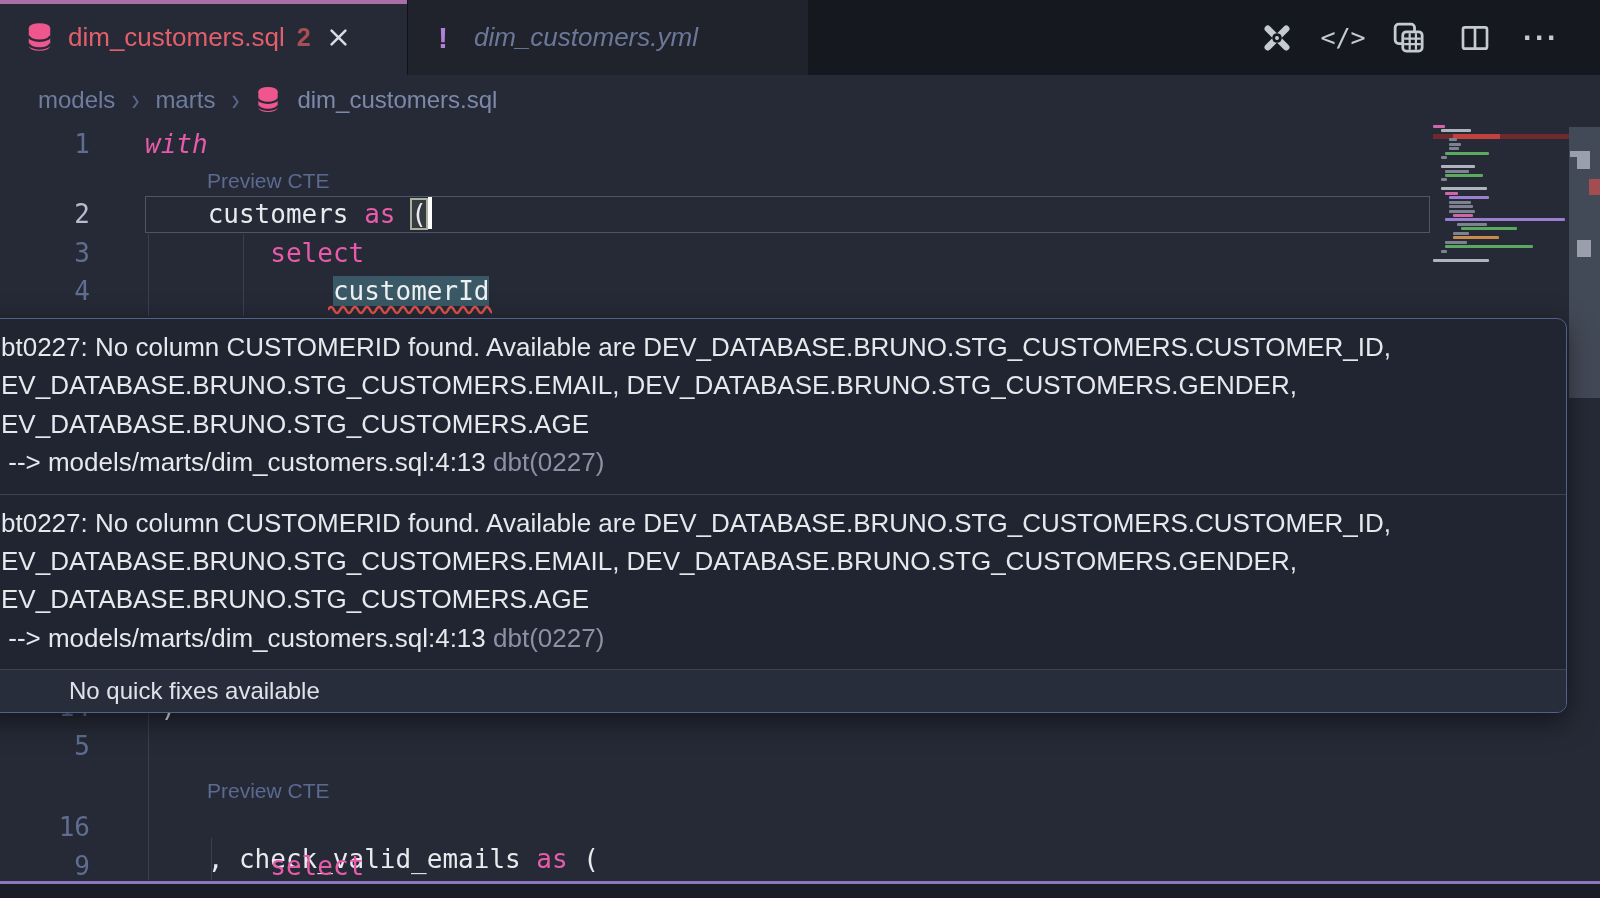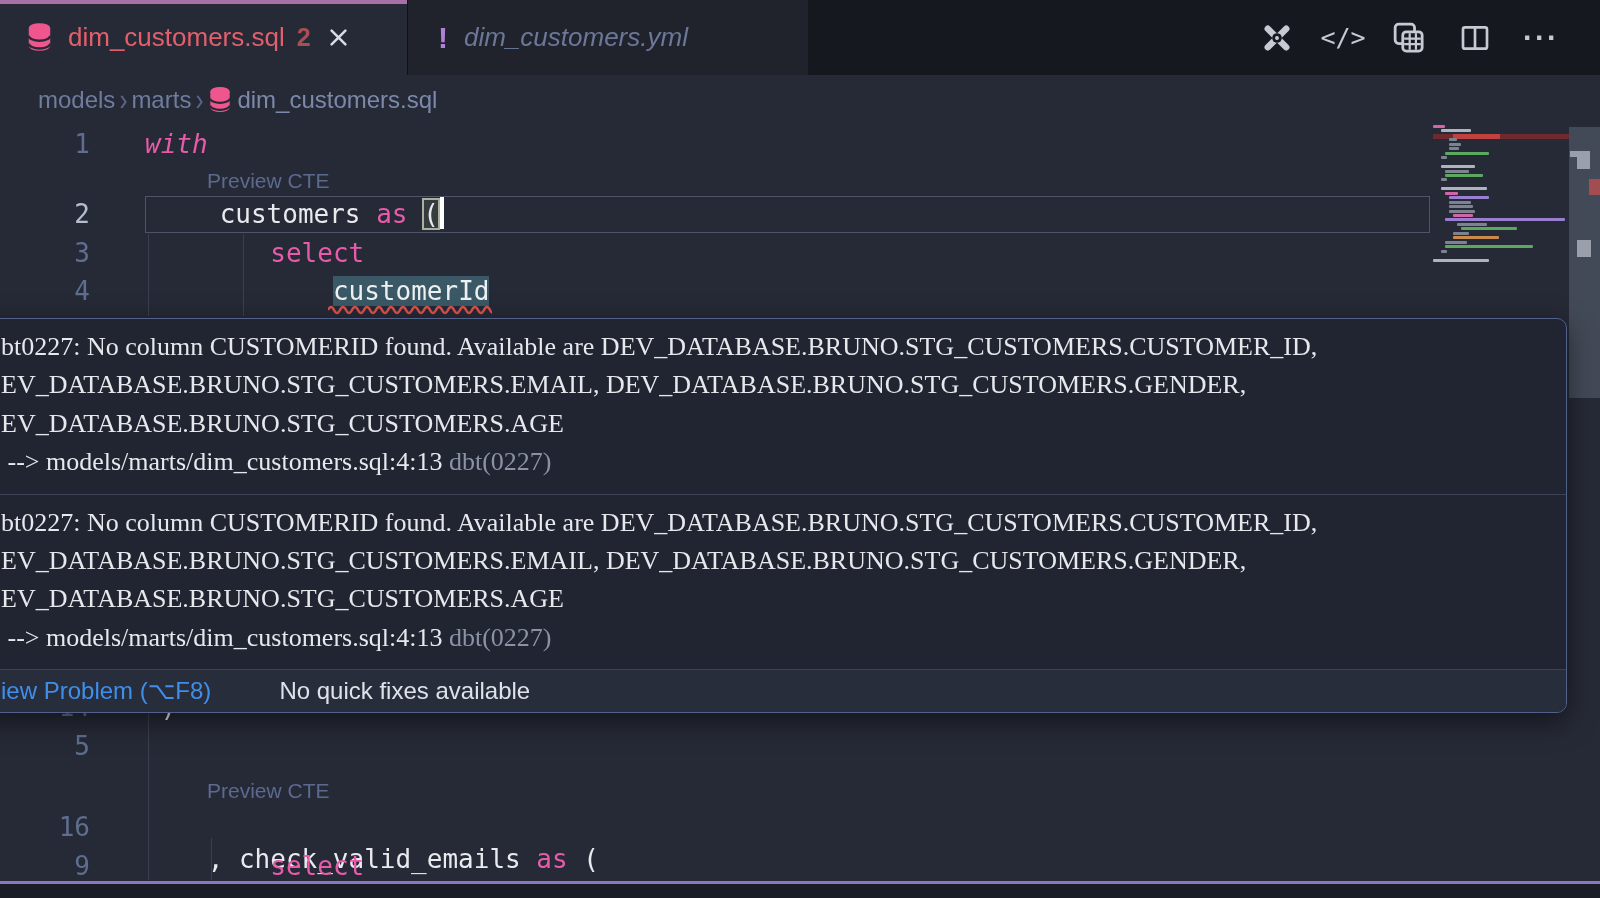--- a/index.html
+++ b/index.html
@@ -9,30 +9,30 @@
   .tabbar{position:absolute;left:0;top:0;width:1600px;height:75px;background:var(--tabbar_bg);}
   .tab{position:absolute;top:0;height:75px;display:flex;align-items:center;box-sizing:border-box;}
   .tab.active{left:0;width:408px;background:var(--tab_active_bg);border-right:1px solid #101217;}
   .tab.active .accent{position:absolute;left:0;top:0;width:100%;height:4px;background:var(--accent_purple);}
   .tab.preview{left:408px;width:400px;background:var(--tab_preview_bg);}
   .tab-label{font-size:26px;white-space:pre;}
   .tab.active .tab-label{color:var(--tab_error_fg);margin-left:14px;}
   .tab-badge{color:var(--badge_fg);font-size:25px;margin-left:12px;font-weight:bold;}
   .tab-close{margin-left:16px;display:flex;align-items:center;cursor:pointer;}
   .excl{color:var(--yml_icon);font-weight:bold;font-size:30px;margin-left:30px;}
-  .tab.preview .tab-label{color:var(--tab_preview_fg);font-style:italic;margin-left:16px;}
+  .tab.preview .tab-label{color:var(--tab_preview_fg);font-style:italic;margin-left:26px;}
   .dbicon{display:flex;align-items:center;}
   .tab .dbicon{margin-left:25px;}
   .actions{position:absolute;right:40px;top:0;height:75px;display:flex;align-items:center;gap:28px;}
   .act{display:flex;align-items:center;justify-content:center;width:38px;height:38px;color:var(--icon_fg);}
   .act.codetxt{font-family:"DejaVu Sans Mono",monospace;font-size:25px;}
   .act.more{font-size:30px;font-weight:bold;letter-spacing:2px;}
   
   .breadcrumbs{position:absolute;left:38px;top:75px;height:50px;display:flex;align-items:center;
-               font-size:24px;color:var(--breadcrumb_fg);gap:4px;justify-content:flex-end;}
+               font-size:24px;color:var(--breadcrumb_fg);gap:16px;justify-content:flex-end;}
   .crumb-sep{font-size:24px;color:#59658a;transform:scaleY(1.3);}
   .crumb-file{color:#7c89ab;}
   
   .editor{position:absolute;left:0;top:0;width:1600px;height:881px;overflow:hidden;}
   .gutter-num{position:absolute;left:30px;width:60px;text-align:right;
               font-family:"DejaVu Sans Mono",monospace;font-size:26px;line-height:38px;height:38px;
               color:var(--gutter_fg);}
   .gutter-num.active{color:var(--gutter_active_fg);}
   .code-line{position:absolute;font-family:"DejaVu Sans Mono",monospace;font-size:26px;
              line-height:38px;height:38px;white-space:pre;color:var(--identifier);}
@@ -50,21 +50,21 @@
   .mm-row{position:absolute;height:3px;border-radius:1px;}
   .mm-red{position:absolute;left:0;width:136px;height:5px;background:var(--minimap_red);}
   .mm-red-core{position:absolute;width:47px;height:5px;background:var(--minimap_red_core);}
   .scroll-thumb{position:absolute;background:var(--scrollbar_thumb);}
   .ruler-mark{position:absolute;}
   
   .hover{position:absolute;left:-20px;top:318px;width:1587px;background:var(--hover_bg);
          border:1.5px solid var(--hover_border);border-radius:0 10px 10px 0;box-sizing:border-box;
          box-shadow:0 8px 28px rgba(0,0,0,.5);z-index:5;}
   .hover-block{padding:9px 20px 12px 20px;}
-  .hover-line{font-family:Liberation Serif, serif;font-size:26px;line-height:38.4px;
+  .hover-line{font-family:Liberation Sans, sans-serif;font-size:26px;line-height:38.4px;
               white-space:pre;color:var(--hover_fg);}
   .hover-src{color:var(--hover_dim_fg);}
   .hover-divider{height:1px;background:var(--divider);}
   .hover-status{height:42px;background:var(--statusbar_bg);border-top:1px solid var(--divider);
                 border-radius:0 0 9px 0;display:flex;align-items:center;padding-left:20px;}
   .view-problem{color:var(--link_blue);font-size:24px;cursor:pointer;white-space:pre;}
   .no-fixes{color:var(--fixes_fg);font-size:24px;margin-left:68px;white-space:pre;}
   
   .bottom-line{position:absolute;left:0;top:881px;width:1600px;height:3px;background:var(--bottom_line);z-index:6;}
   .bottom-strip{position:absolute;left:0;top:884px;width:1600px;height:14px;background:#1a1d25;z-index:6;}
@@ -78,21 +78,21 @@
   <div class="editor" id="editor">
       <div class="active-line-box" style="left: 145px; top: 196px; width: 1285px; height: 37px;"></div>
       <div class="indent-guide" style="left: 148px; top: 234px; height: 82px;"></div>
       <div class="indent-guide" style="left: 243px; top: 234px; height: 82px;"></div>
       <div class="indent-guide" style="left: 148px; top: 700px; height: 180px;"></div>
       <div class="indent-guide" style="left: 211px; top: 838px; height: 42px;"></div>
       <div class="gutter-num" style="top: 125px;">1</div>
       <div class="code-line" style="left: 145px; top: 125px; font-style: italic;"><span class="tok-kw">with</span></div>
       <div class="codelens" style="left: 207px; top: 166px;">Preview CTE</div>
       <div class="gutter-num active" style="top: 195px;">2</div>
-      <div class="code-line" style="left: 207.64px; top: 195px; margin-left: 12px;"><span class="tok-id">customers </span><span class="tok-kw">as</span><span class="tok-id"> </span><span class="tok-bracket">(</span><span class="cursor"></span></div>
+      <div class="code-line" style="left: 207.64px; top: 195px;"><span class="tok-id">customers </span><span class="tok-kw">as</span><span class="tok-id"> </span><span class="tok-bracket">(</span><span class="cursor"></span></div>
       <div class="gutter-num" style="top: 234px;">3</div>
       <div class="code-line" style="left: 270.28px; top: 234px;"><span class="tok-kw">select</span></div>
       <div class="gutter-num" style="top: 272px;">4</div>
       <div class="code-line" style="left: 332.92px; top: 272px;"><span class="tok-errsel">customerId</span></div>
       <div class="gutter-num" style="top: 688px;">14</div>
       <div class="code-line" style="left: 160.66px; top: 688px;"><span class="tok-id">)</span></div>
       <div class="gutter-num" style="top: 727px;">5</div>
       <div class="code-line" style="left: 145px; top: 727px;"></div>
       <div class="codelens" style="left: 207px; top: 776px;">Preview CTE</div>
       <div class="gutter-num" style="top: 808px;">16</div>
@@ -217,20 +217,19 @@
         </div>
         <div class="hover-divider"></div>
         <div class="hover-block">
           <div class="hover-line">bt0227: No column CUSTOMERID found. Available are DEV_DATABASE.BRUNO.STG_CUSTOMERS.CUSTOMER_ID,</div>
           <div class="hover-line">EV_DATABASE.BRUNO.STG_CUSTOMERS.EMAIL, DEV_DATABASE.BRUNO.STG_CUSTOMERS.GENDER,</div>
           <div class="hover-line">EV_DATABASE.BRUNO.STG_CUSTOMERS.AGE</div>
           <div class="hover-line"><span> --&gt; models/marts/dim_customers.sql:4:13</span><span class="hover-src"> dbt(0227)</span></div>
         </div>
       </div>
     <div class="hover-status">
-      <span class="view-problem">iew Problem (⌥F8)</span>
       <span class="no-fixes">No quick fixes available</span>
     </div>
   </div>
 
   <div class="bottom-line"></div>
   <div class="bottom-strip"></div>
 </div>
 
 </body></html>

